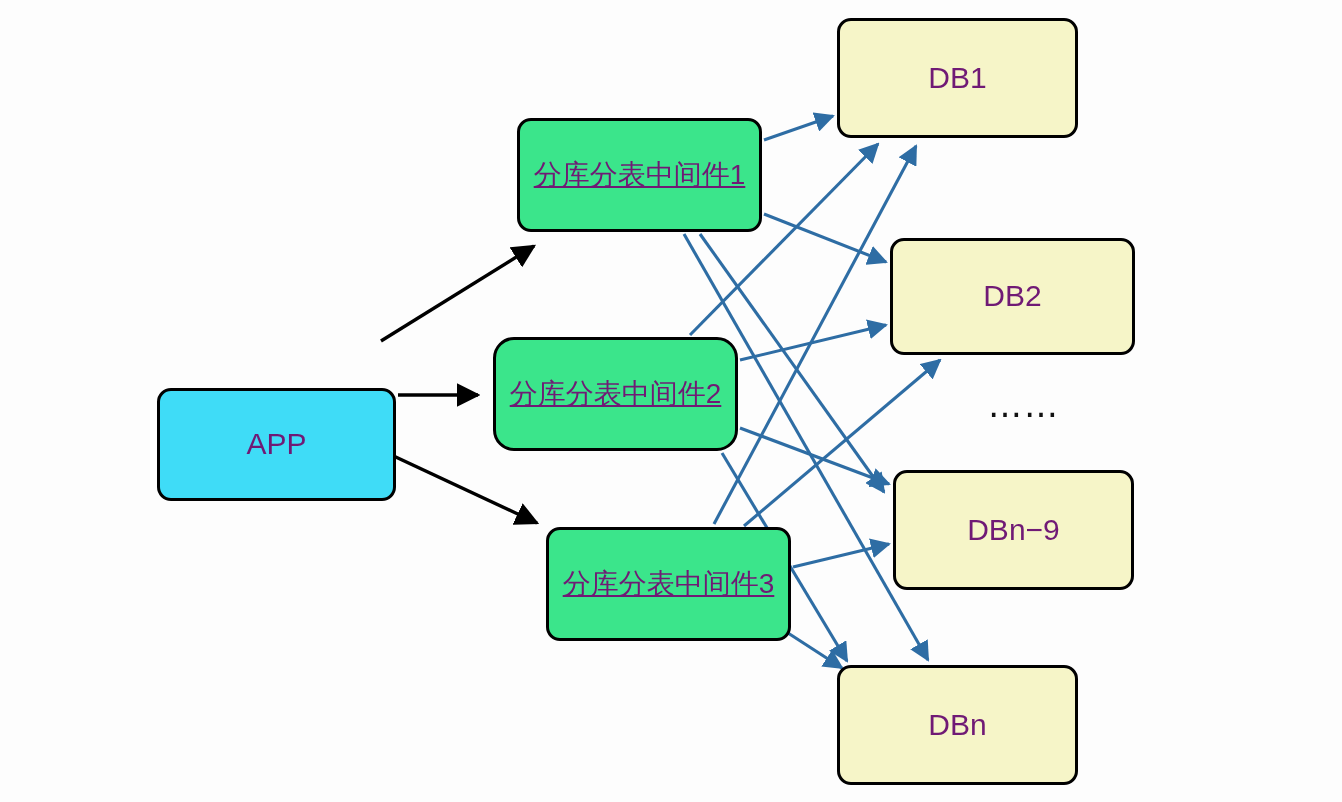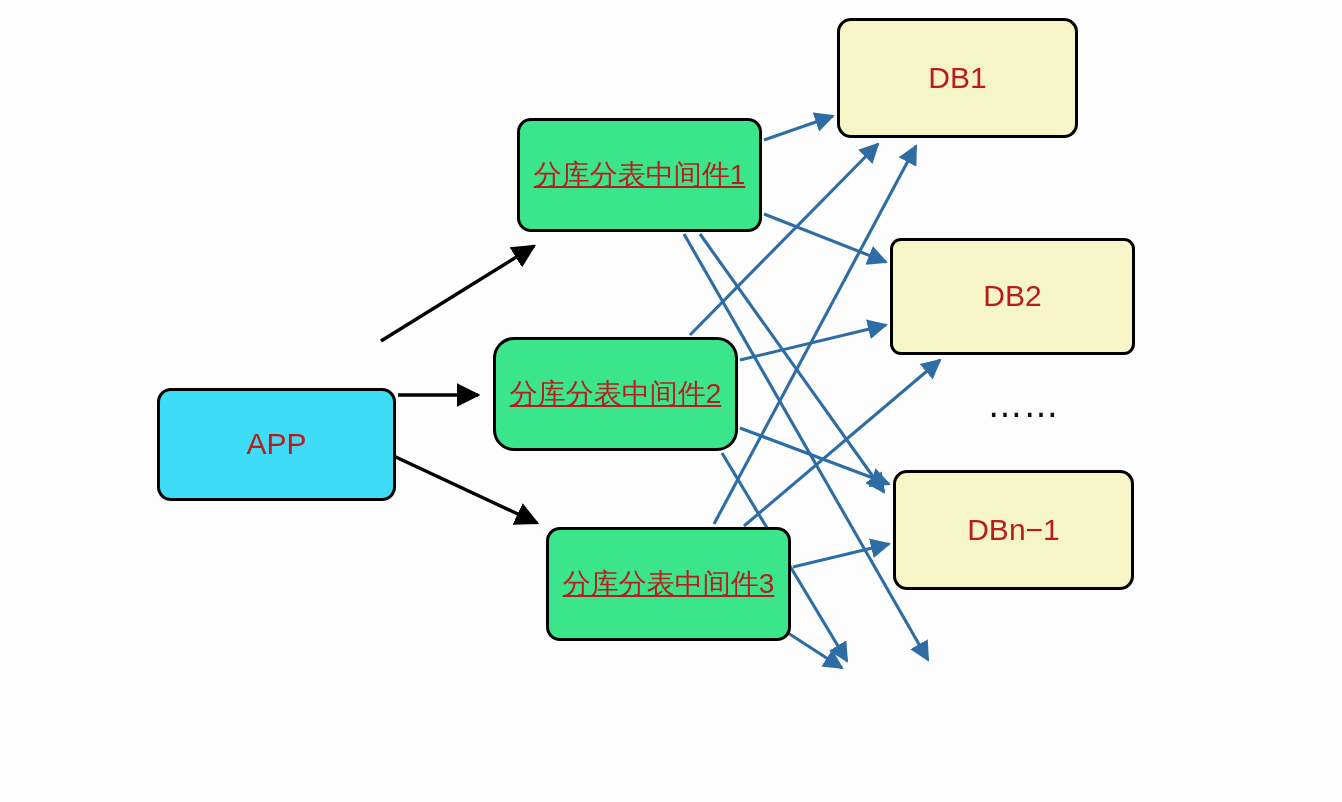--- a/index.html
+++ b/index.html
@@ -25,21 +25,21 @@
   }
   .node {
     position: absolute;
     box-sizing: border-box;
     border: 3px solid #000000;
     border-radius: 14px;
     display: flex;
     align-items: center;
     justify-content: center;
     text-align: center;
-    color: #b91c1c;
+    color: #701a75;
     line-height: 1.28;
     z-index: 2;
   }
   .node .label {
     display: block;
     width: 100%;
     padding: 0 8px;
     box-sizing: border-box;
   }
   .node-app {
@@ -114,22 +114,25 @@
   <div class="node node-mw" style="left:493px; top:337px; width:245px; height:114px;border-radius:21px;">
     <span class="label">分库分表中间件2</span>
   </div>
   <div class="node node-mw" style="left:546px; top:527px; width:245px; height:114px;justify-content:center;">
     <span class="label">分库分表中间件3</span>
   </div>
 
   <div class="node node-db" style="left:837px; top:18px; width:241px; height:120px;">
     <span class="label">DB1</span>
   </div>
-  <div class="node node-db" style="left:890px; top:238px; width:245px; height:117px;border-radius:11px;">
+  <div class="node node-db" style="left:890px; top:238px; width:245px; height:117px;">
     <span class="label">DB2</span>
   </div>
   <div class="node node-db" style="left:893px; top:470px; width:241px; height:120px;">
-    <span class="label">DBn−1</span>
+    <span class="label">DBn−9</span>
+  </div>
+  <div class="node node-db" style="left:837px; top:665px; width:241px; height:120px;">
+    <span class="label">DBn</span>
   </div>
 
   <div class="ellipsis" style="left:988px; top:385px;">……</div>
 
 </div>
 
 </body></html>

